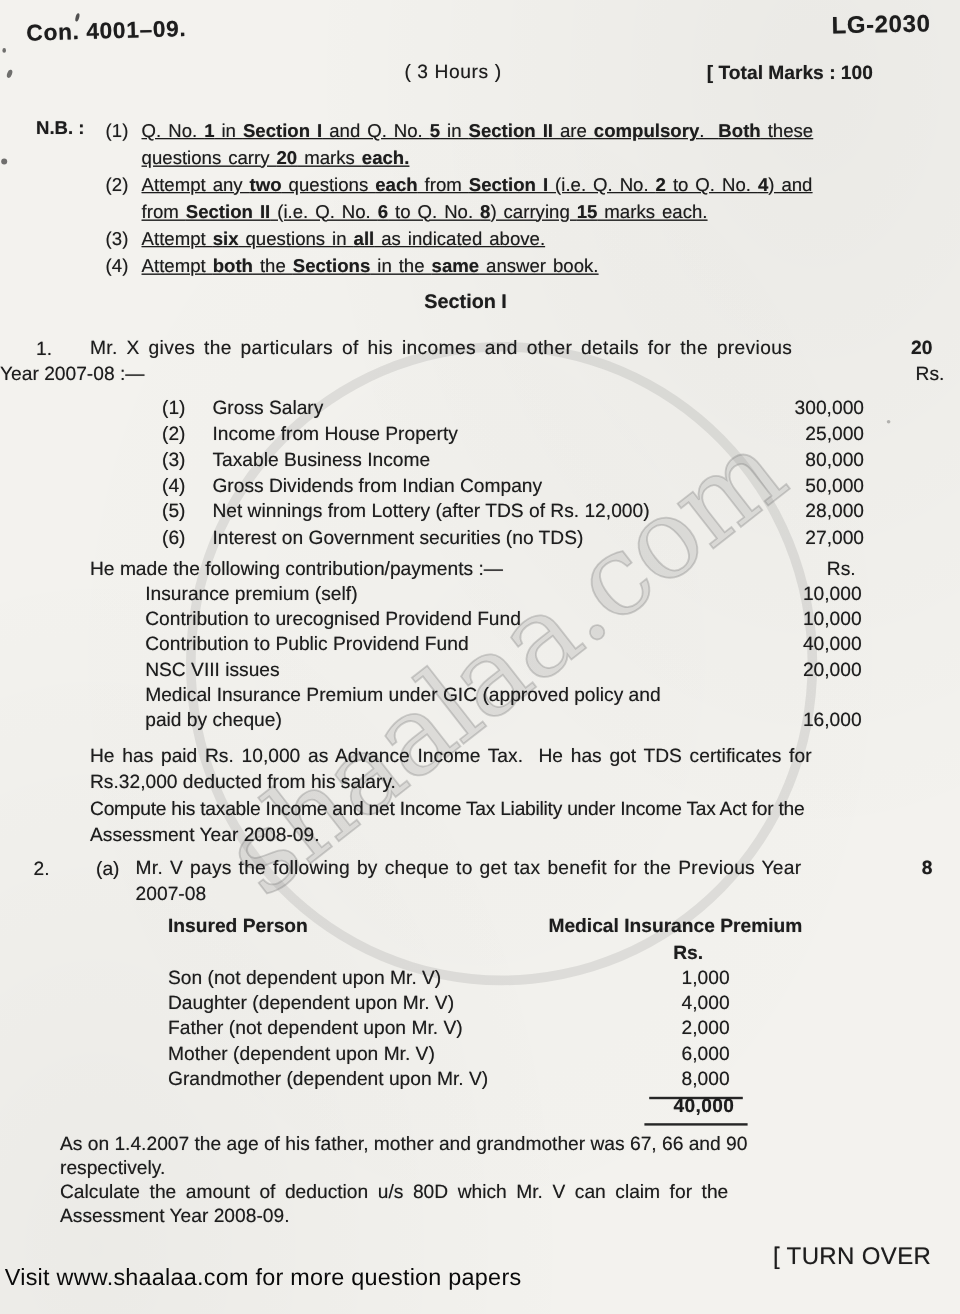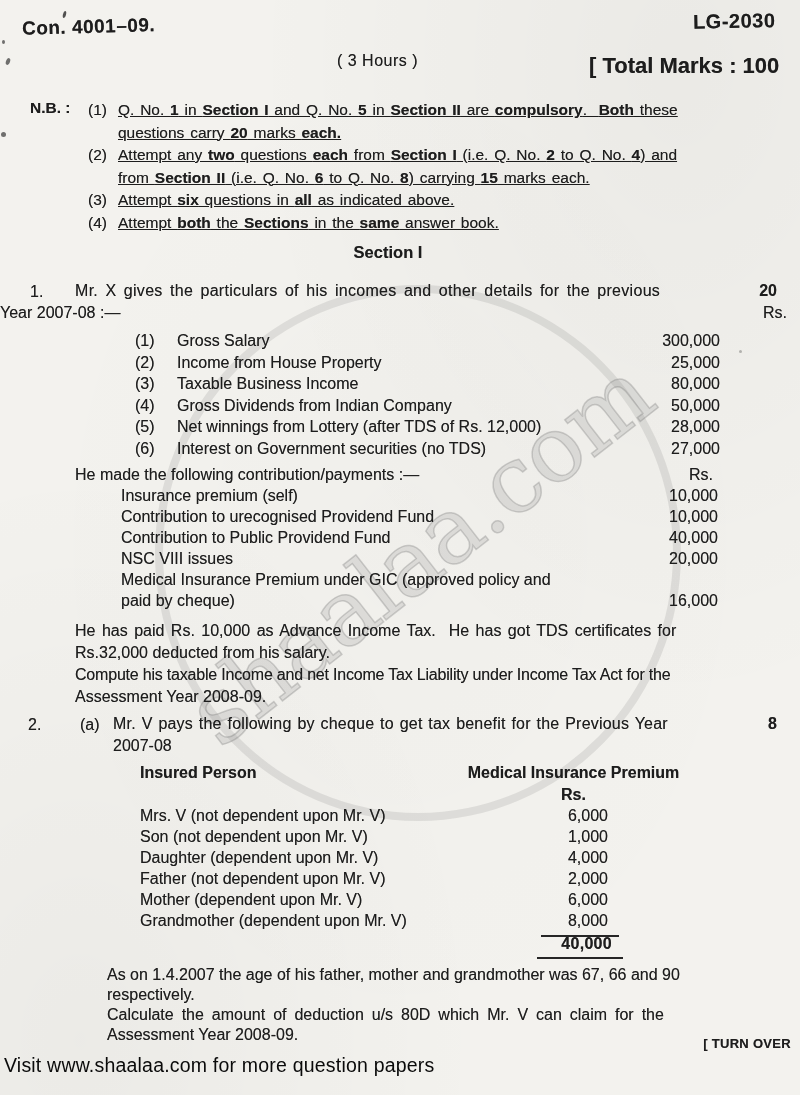--- a/index.html
+++ b/index.html
@@ -13,21 +13,21 @@
     font-family:"Liberation Sans","DejaVu Sans",sans-serif;
     color:#1d1d1d;font-size:16px;
   }
   .content{position:relative;z-index:2;text-shadow:0 0 0.6px rgba(25,25,25,0.55);}
   b{font-weight:bold;}
   .pre{white-space:pre;}
   
   .hdr-left{position:absolute;left:22px;top:16px;font-size:19px;font-weight:bold;transform:rotate(-1.6deg);letter-spacing:0.5px;}
   .hdr-right{position:absolute;right:25px;top:10px;font-size:20px;font-weight:bold;transform:rotate(-1.2deg);letter-spacing:0.5px;}
   .hours{position:absolute;left:337px;top:52px;font-size:16px;letter-spacing:0.5px;}
-  .total-marks{position:absolute;left:589px;top:53px;font-size:22px;font-weight:bold;}
+  .total-marks{position:absolute;left:589px;top:53px;font-size:16px;font-weight:bold;}
   
   .nb-label{position:absolute;left:30px;top:99px;font-size:15.5px;font-weight:bold;}
   .nb-items{position:absolute;left:88px;top:99px;width:660px;font-size:15.5px;line-height:22.5px;word-spacing:1.5px;}
   .nb-item{display:flex;}
   .nb-num{width:30px;flex:none;}
   .nb-text{flex:1;text-decoration:underline;}
   
   .section-title{position:absolute;left:0;top:243px;width:776px;text-align:center;font-weight:bold;font-size:16.5px;}
   
   .q1{position:absolute;left:0;top:282px;width:800px;}
@@ -53,35 +53,35 @@
   .tight{letter-spacing:-0.2px;}
   
   .q2{position:absolute;left:0;top:715px;width:800px;}
   .qnum2{position:absolute;left:28px;top:1px;}
   .qpart{position:absolute;left:80px;top:1px;}
   .marks8{position:absolute;right:23px;top:0;font-weight:bold;}
   .q2-line1{margin-left:113px;width:650px;height:22px;word-spacing:1.2px;letter-spacing:0.2px;}
   .q2-line2{margin-left:113px;height:21px;}
   .t-head{position:relative;margin-top:6px;height:22px;}
   .t-h1{position:absolute;left:140px;font-weight:bold;}
-  .t-h2{position:absolute;left:457px;width:233px;text-align:center;font-weight:bold;}
+  .t-h2{position:absolute;left:457px;width:233px;font-weight:bold;}
   .t-rs{position:relative;height:21px;}
   .t-rs span{position:absolute;left:457px;width:233px;text-align:center;font-weight:bold;}
   .t-row{position:relative;height:21px;}
   .t-label{position:absolute;left:140px;}
   .t-val{position:absolute;left:430px;width:178px;text-align:right;}
   .rule{position:absolute;height:0;border-top:2px solid #262626;}
   .rule1{left:541px;width:78px;top:0;}
   .t-total{position:relative;height:22px;margin-top:2px;}
   .t-total .t-val{left:434px;width:178px;font-weight:bold;letter-spacing:0.3px;}
   .rule2{left:537px;width:86px;top:22px;}
-  .q2-para{margin-left:107px;width:640px;line-height:20px;margin-top:8px;}
+  .q2-para{margin-left:50px;width:640px;line-height:20px;margin-top:8px;}
   .ws35{word-spacing:3.5px;}
   
-  .turn-over{position:absolute;right:9px;top:1036px;font-size:13px;font-weight:bold;letter-spacing:0.3px;}
+  .turn-over{position:absolute;right:24px;top:1036px;font-size:20px;font-weight:normal;letter-spacing:0.3px;}
   .promo{position:absolute;left:4px;top:1054px;font-size:19.5px;color:#0a0a0a;text-shadow:none;letter-spacing:0.2px;}
   
   .wm-ring{position:absolute;left:155px;top:285px;width:510px;height:520px;border:8px solid rgba(110,110,110,0.16);border-radius:50%;z-index:1;}
   .wm-text{
     position:absolute;left:130px;top:500px;width:580px;text-align:center;z-index:1;
     transform:rotate(-38deg);font-family:"DejaVu Serif","Liberation Serif",serif;
     font-size:92px;letter-spacing:-2px;
     color:rgba(145,145,145,0.22);-webkit-text-stroke:1.5px rgba(115,115,115,0.30);
   }
   
@@ -234,24 +234,20 @@
       <div class="t-head">
         <span class="t-h1">Insured Person</span>
         <span class="t-h2">Medical Insurance Premium</span>
       </div>
       <div class="t-rs">
         <span>Rs.</span>
       </div>
 
       <div>
         <div class="t-row">
-          <span class="t-label">Mrs. V (not dependent upon Mr. V)</span>
-          <span class="t-val">6,000</span>
-        </div>
-        <div class="t-row">
           <span class="t-label">Son (not dependent upon Mr. V)</span>
           <span class="t-val">1,000</span>
         </div>
         <div class="t-row">
           <span class="t-label">Daughter (dependent upon Mr. V)</span>
           <span class="t-val">4,000</span>
         </div>
         <div class="t-row">
           <span class="t-label">Father (not dependent upon Mr. V)</span>
           <span class="t-val">2,000</span>

